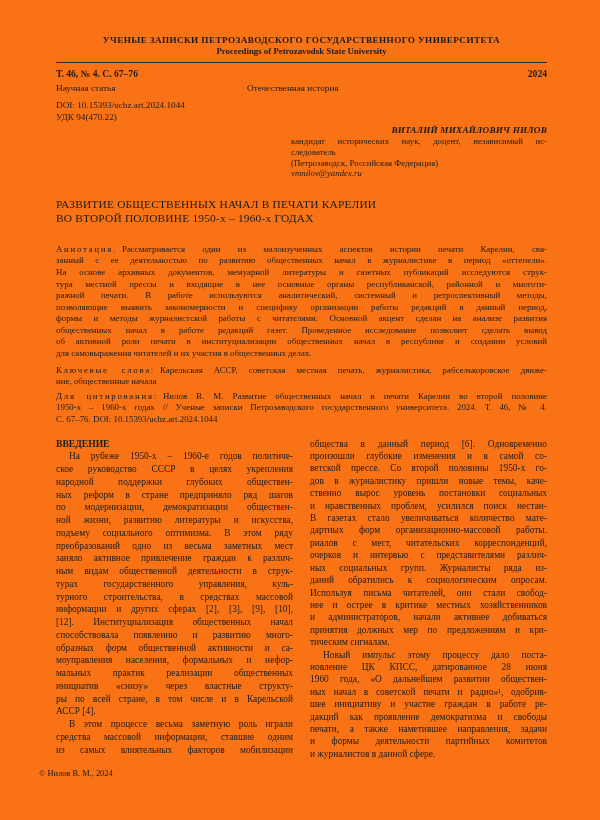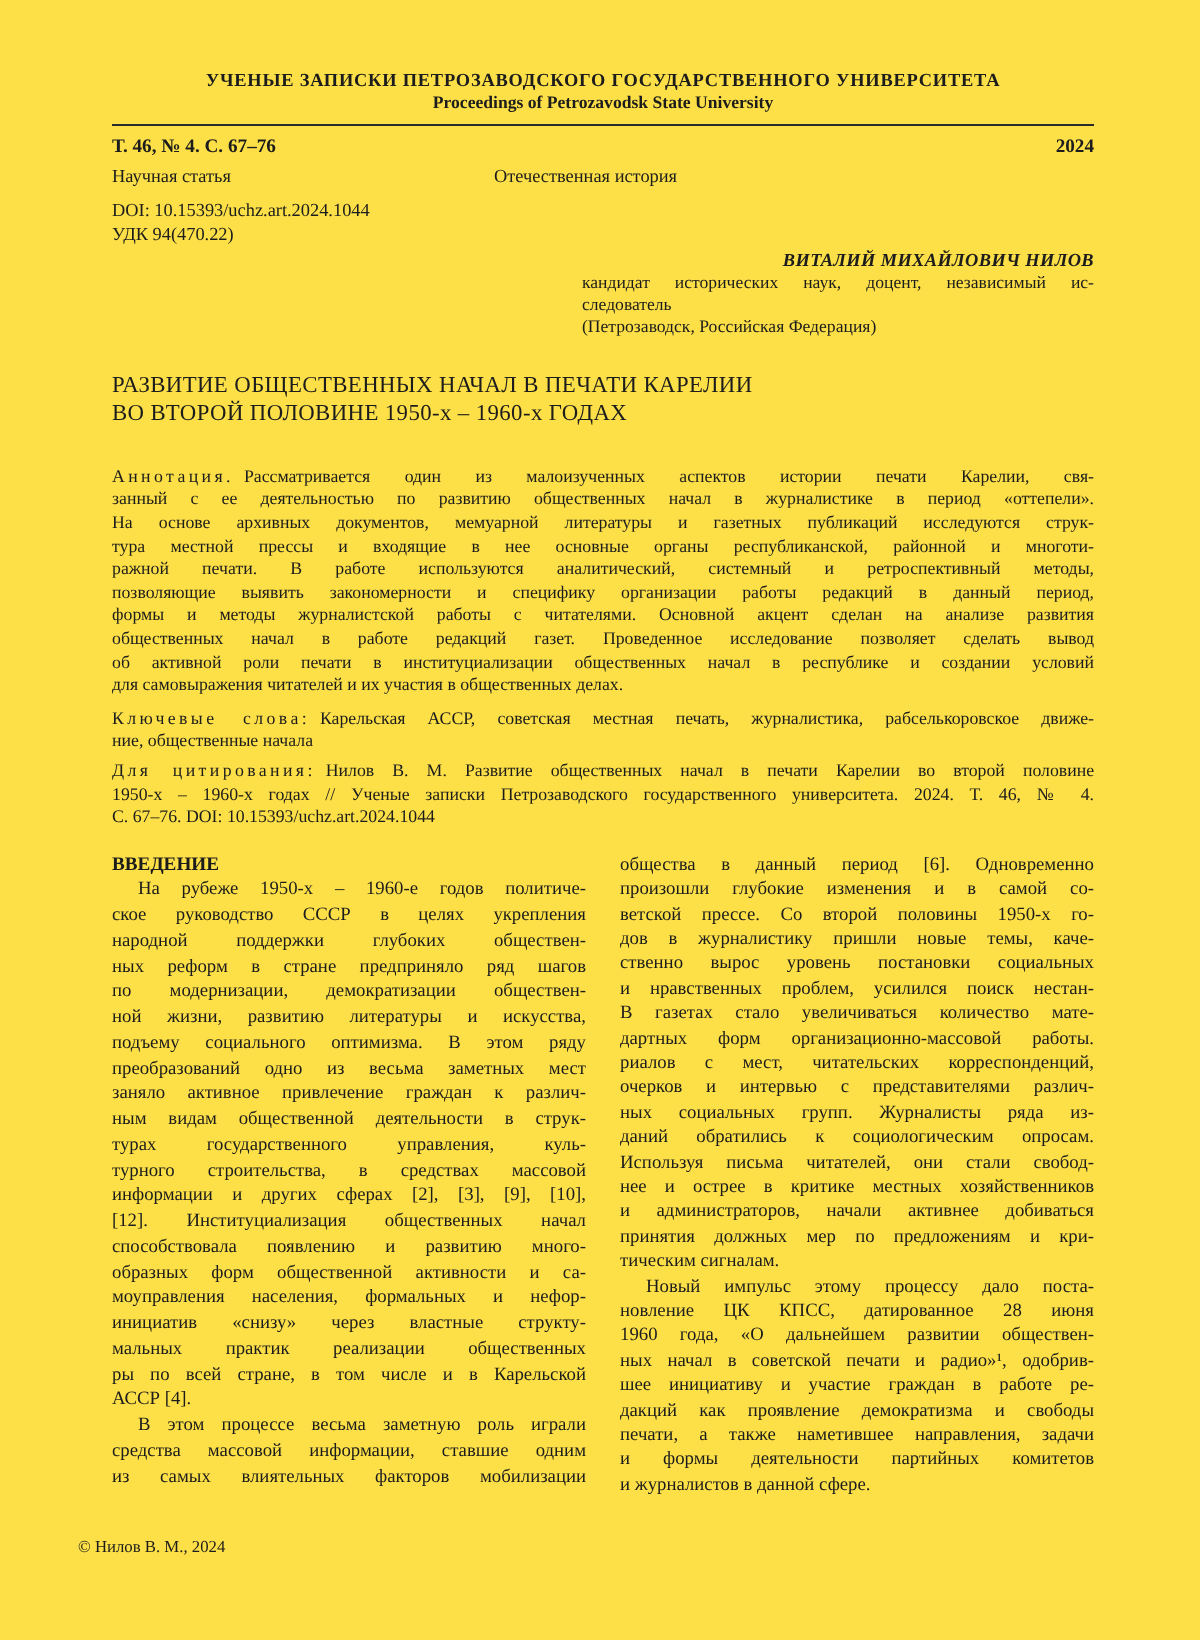--- a/index.html
+++ b/index.html
@@ -1,16 +1,16 @@
 <!DOCTYPE html>
 <html><head>
 <meta charset="utf-8">
 <style>
   html,body{margin:0;padding:0;background:#ffffff;}
-  .page{position:relative;width:600px;height:820px;background:#fde047;overflow:hidden;
+  .page{position:relative;width:600px;height:820px;background:#f97316;overflow:hidden;
         font-family:"Liberation Serif","DejaVu Serif",serif;color:#1c1c1c;}
   .content{position:absolute;left:56px;top:0;width:491px;}
   .j-ru{margin-top:35px;font-size:9.2px;line-height:11px;font-weight:bold;text-align:center;letter-spacing:0.4px;}
   .j-en{font-size:8.8px;line-height:11px;font-weight:bold;text-align:center;}
   .rule{border-top:1.4px solid #2a2a2a;margin-top:5px;height:0;}
   .vol-row{display:flex;justify-content:space-between;margin-top:6px;font-weight:bold;font-size:9.6px;line-height:10px;align-items:center;}
   .type-row{position:relative;margin-top:4px;font-size:9.2px;line-height:11px;height:11px;}
   .section{position:absolute;left:191px;top:0;font-weight:normal;}
   .meta{margin-top:6px;font-size:9.2px;line-height:11.6px;}
   .author{width:256px;margin-left:auto;margin-top:2px;font-size:8.8px;line-height:10.9px;}
@@ -54,20 +54,21 @@
     <div class="meta">
       <div>DOI: 10.15393/uchz.art.2024.1044</div>
       <div>УДК 94(470.22)</div>
     </div>
 
     <div class="author">
       <div class="a-name">ВИТАЛИЙ МИХАЙЛОВИЧ НИЛОВ</div>
       <div class="jl">кандидат исторических наук, доцент, независимый ис-</div>
       <div>следователь</div>
       <div>(Петрозаводск, Российская Федерация)</div>
+      <div class="ital">vmnilov@yandex.ru</div>
     </div>
 
     <div class="title">
       <div>РАЗВИТИЕ ОБЩЕСТВЕННЫХ НАЧАЛ В ПЕЧАТИ КАРЕЛИИ</div>
       <div>ВО ВТОРОЙ ПОЛОВИНЕ 1950-х – 1960-х ГОДАХ</div>
     </div>
 
     <div class="abs">
       <div class="jl"><span class="lbl">Аннотация.</span><span>Рассматривается один из малоизученных аспектов истории печати Карелии, свя-</span></div>
       <div>
@@ -112,22 +113,22 @@
             <div class="jl">преобразований одно из весьма заметных мест</div>
             <div class="jl">заняло активное привлечение граждан к различ-</div>
             <div class="jl">ным видам общественной деятельности в струк-</div>
             <div class="jl">турах государственного управления, куль-</div>
             <div class="jl">турного строительства, в средствах массовой</div>
             <div class="jl">информации и других сферах [2], [3], [9], [10],</div>
             <div class="jl">[12]. Институциализация общественных начал</div>
             <div class="jl">способствовала появлению и развитию много-</div>
             <div class="jl">образных форм общественной активности и са-</div>
             <div class="jl">моуправления населения, формальных и нефор-</div>
+            <div class="jl">мальных практик реализации общественных</div>
             <div class="jl">инициатив «снизу» через властные структу-</div>
-            <div class="jl">мальных практик реализации общественных</div>
             <div class="jl">ры по всей стране, в том числе и в Карельской</div>
             <div class="jl end">АССР [4].</div>
             <div class="jl ind">В этом процессе весьма заметную роль играли</div>
             <div class="jl">средства массовой информации, ставшие одним</div>
             <div class="jl">из самых влиятельных факторов мобилизации</div>
           </div>
       </div>
       <div class="col col-r">
         <div>
             <div class="jl">общества в данный период [6]. Одновременно</div>

